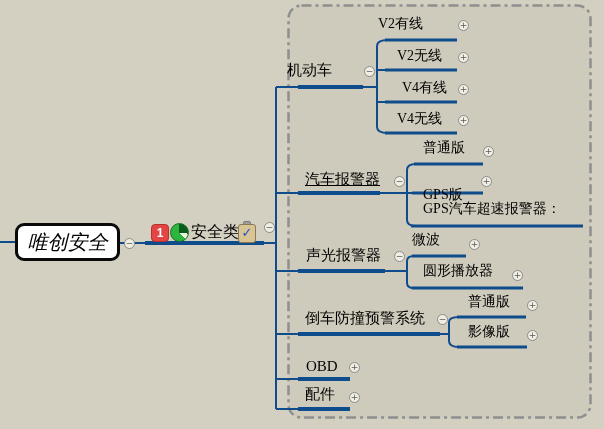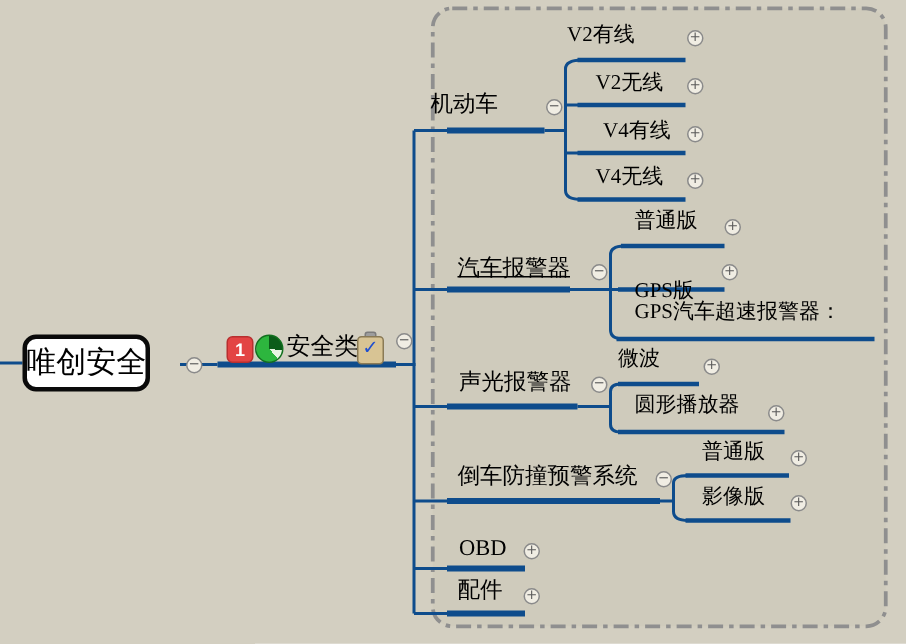--- a/index.html
+++ b/index.html
@@ -6,24 +6,24 @@
   #canvas{
     position:relative;
     width:604px;height:429px;
     background:#d3cfc1;
     overflow:hidden;
     font-family:"Liberation Serif","DejaVu Serif",serif;
     color:#000;
   }
   svg.lines{position:absolute;left:0;top:0;z-index:1;}
   .lbl{position:absolute;white-space:nowrap;z-index:3;line-height:1.15;cursor:default;}
-  .lbl-root{left:15px;top:223px;width:85px;height:38px;
+  .lbl-root{left:15px;top:223px;width:105px;height:38px;
     background:#ffffff;border:3px solid #0a0a0a;border-radius:9px;
     display:flex;align-items:center;justify-content:center;
-    font-size:20px;z-index:4;box-sizing:border-box;}
+    font-size:20px;z-index:4;box-sizing:border-box;font-style:italic;}
   .lbl-main{left:191px;top:223px;font-size:16px;}
   .lbl2{font-size:15px;}
   .lbl3{font-size:14px;}
   
   .p-jdc{left:287px;top:62px;}
   .p-qcbjq{left:305px;top:171px;text-decoration:underline;}
   .p-sgbjq{left:306px;top:247px;}
   .p-dc{left:305px;top:310px;}
   .p-obd{left:306px;top:358px;text-align:right;}
   .p-pj{left:305px;top:386px;}

